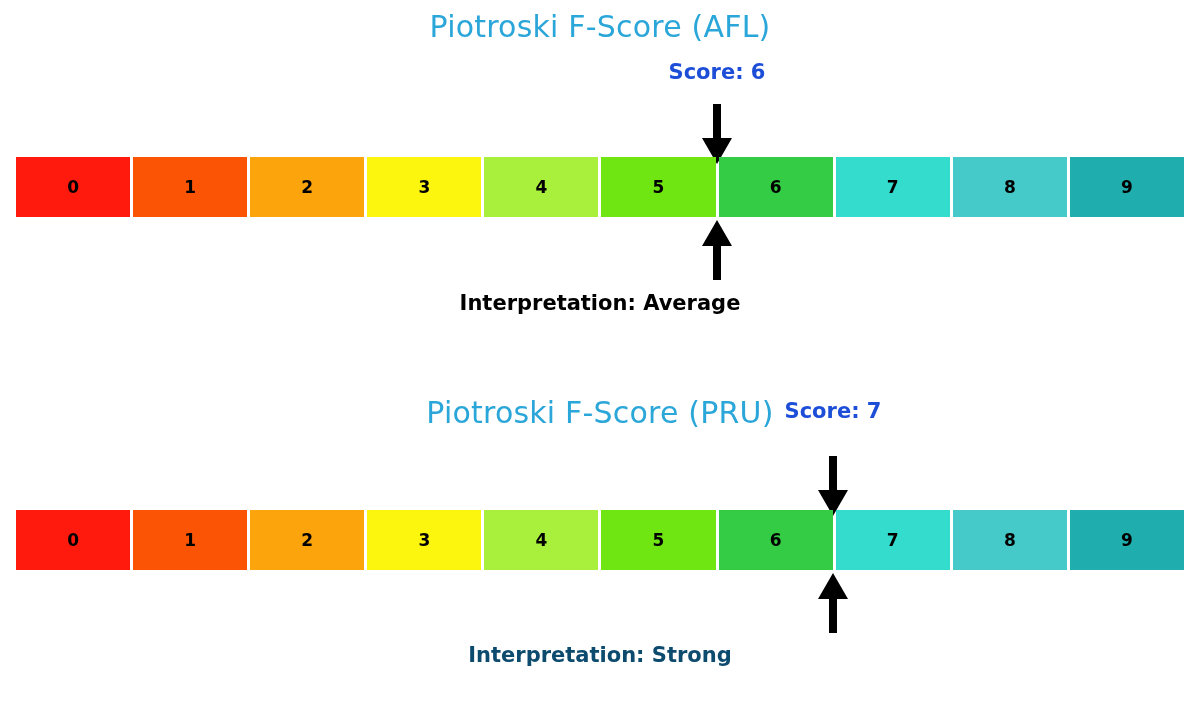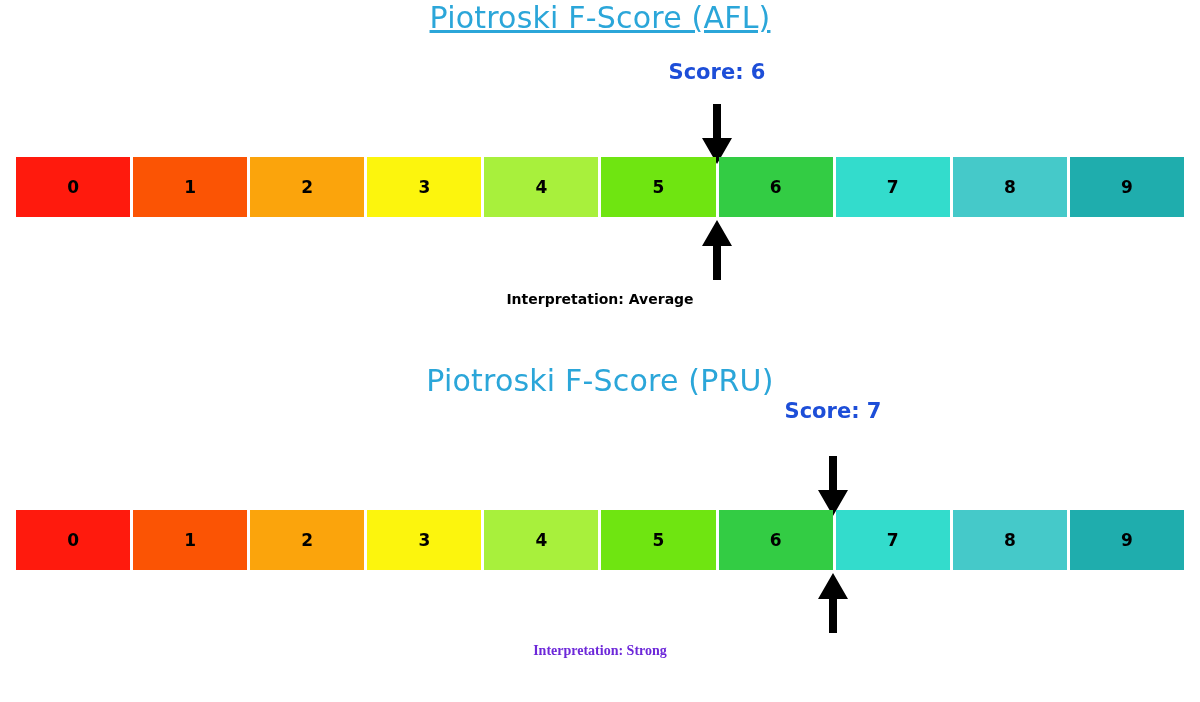--- a/index.html
+++ b/index.html
@@ -27,35 +27,35 @@
     position: absolute;
     left: 0;
     width: 1200px;
     text-align: center;
     color: #2ba6d9;
     font-size: 30px;
     font-weight: 400;
     letter-spacing: 0.2px;
     white-space: nowrap;
   }
-  #panel-afl .panel-title { top: 0; text-decoration: underline; }
+  #panel-afl .panel-title { top: 9px; }
   #panel-pru .panel-title { top: 12px; }
 
   .score-label {
     position: absolute;
     font-size: 21px;
     font-weight: bold;
     color: #1d4ed8;
     white-space: nowrap;
     transform: translateX(-50%);
   }
 
   .interp-label {
     position: absolute;
-    font-size: 14px;
+    font-size: 21px;
     font-weight: bold;
     white-space: nowrap;
     transform: translateX(-50%);
   }
 
   .scale-bar {
     position: absolute;
     left: 16px;
     width: 1168px;
     height: 60px;
@@ -137,21 +137,21 @@
     <svg viewBox="0 0 34 60" xmlns="http://www.w3.org/2000/svg" aria-hidden="true">
       <path d="M17 0 L32 26 H21 V60 H13 V26 H2 Z" fill="#000000"></path>
     </svg>
   </div>
 
   <div class="interp-label" style="left:600px; top:291px; color:#000000;">Interpretation: Average</div>
 </div>
 
 <div class="gauge-panel" id="panel-pru">
 
-  <div class="panel-title" style="color: rgb(43, 166, 217);">Piotroski F-Score (PRU)</div>
+  <div class="panel-title" style="color: rgb(43, 166, 217); margin-top: 32px;">Piotroski F-Score (PRU)</div>
 
   <div class="score-label" style="left:833px; top:48px;">Score: 7</div>
 
   <div class="arrow" style="left:833px; top:105px;">
     <svg viewBox="0 0 34 60" xmlns="http://www.w3.org/2000/svg" aria-hidden="true">
       <path d="M13 0 H21 V34 H32 L17 60 L2 34 H13 Z" fill="#000000"></path>
     </svg>
   </div>
 
   <div class="scale-bar">
@@ -186,14 +186,14 @@
         <span>9</span>
       </div>
   </div>
 
   <div class="arrow" style="left:833px; top:222px;">
     <svg viewBox="0 0 34 60" xmlns="http://www.w3.org/2000/svg" aria-hidden="true">
       <path d="M17 0 L32 26 H21 V60 H13 V26 H2 Z" fill="#000000"></path>
     </svg>
   </div>
 
-  <div class="interp-label" style="left: 600px; top: 292px; color: #6d28d9; font-family: Liberation Serif, serif;">Interpretation: Strong</div>
+  <div class="interp-label" style="left: 600px; top: 292px; color: #0c4a6e;">Interpretation: Strong</div>
 </div>
 
 </body></html>

